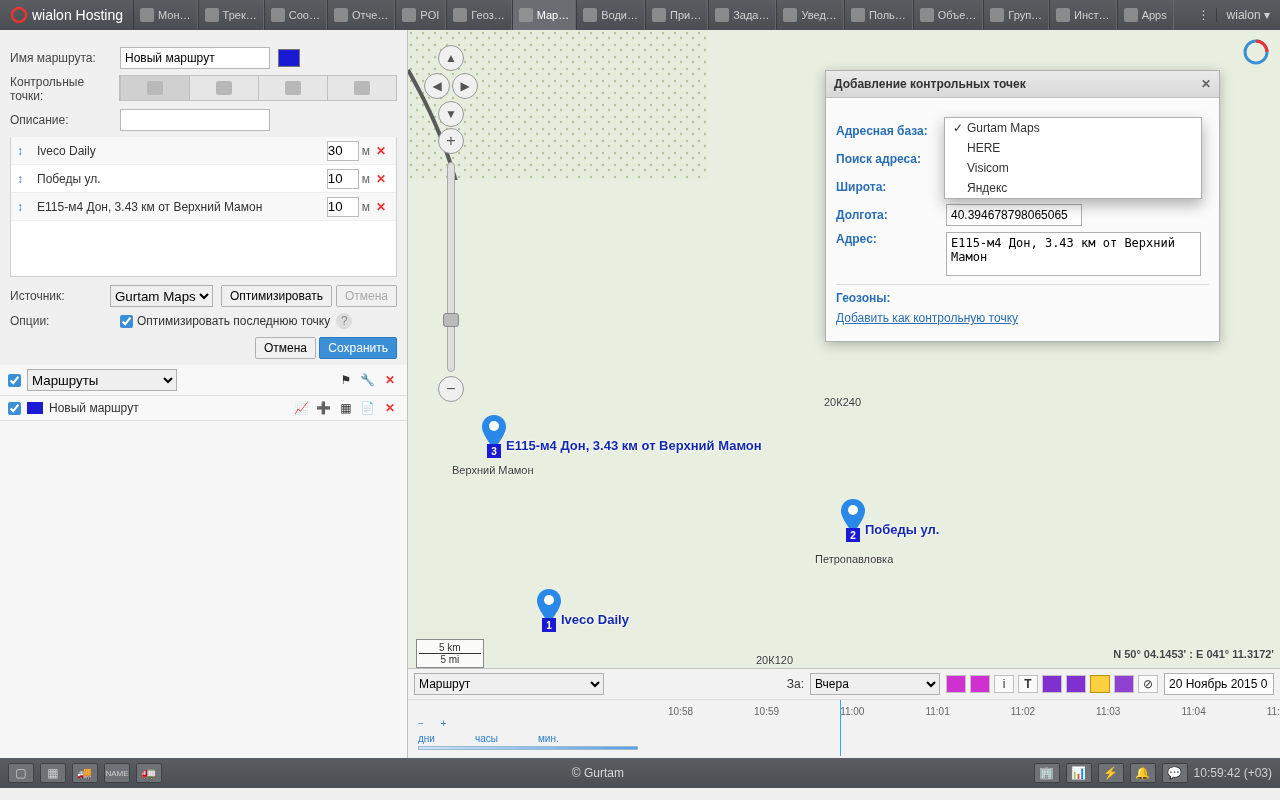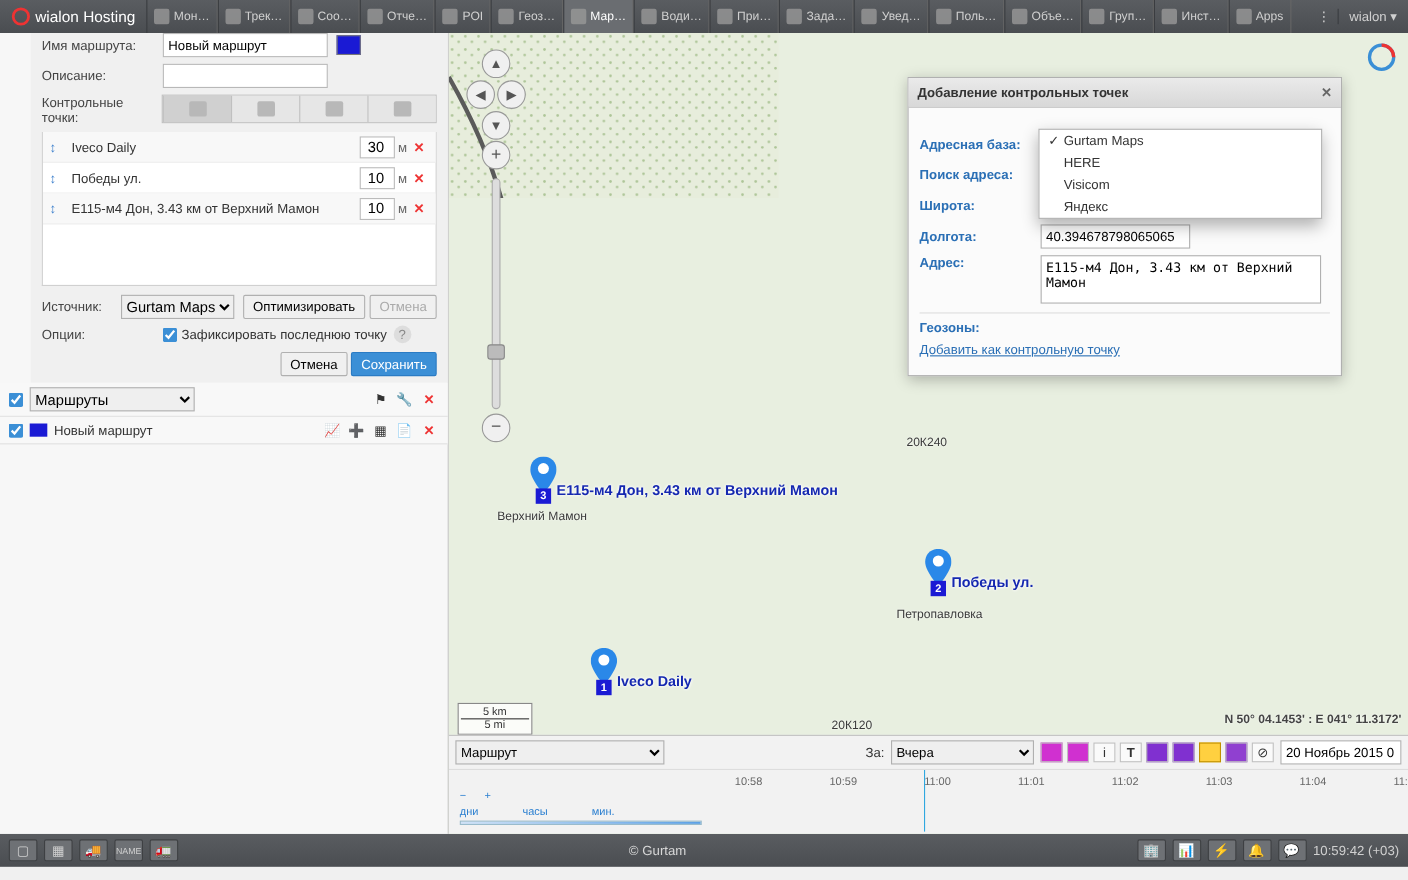--- a/index.html
+++ b/index.html
@@ -7,34 +7,34 @@
 .topbar { height: 30px; background: linear-gradient(#5a5d61,#4a4d51); display: flex; align-items: center; color: #d0d0d0; }
 .logo { display: flex; align-items: center; padding: 0 10px; color: #fff; font-size: 14px; }
 .logo svg { margin-right: 4px; }
 .tabs { display: flex; flex: 1; height: 100%; }
 .tab { display: flex; align-items: center; padding: 0 6px; border-left: 1px solid #3a3c40; border-right: 1px solid #666; height: 100%; font-size: 11px; cursor: pointer; white-space: nowrap; overflow: hidden; }
 .tab.active { background: #6a6d71; color: #fff; }
 .tab .ticon { width: 14px; height: 14px; margin-right: 4px; opacity: .8; background: #999; border-radius: 2px; }
 .user-box { padding: 0 10px; border-left: 1px solid #3a3c40; }
 .layout { display: flex; height: 728px; }
 .sidebar { width: 408px; background: #f7f7f7; border-right: 1px solid #c0c0c0; display: flex; flex-direction: column; }
-.form-area { padding: 0 10px 6px; background: #f0f0f0; margin-left: 28px; }
+.form-area { padding: 17px 10px 6px; background: #f0f0f0; }
 .fr { display: flex; align-items: center; margin-bottom: 6px; }
 .fr label { width: 110px; color: #444; }
 .fr input[type=text] { border: 1px solid #b8b8b8; height: 22px; padding: 0 4px; font-size: 12px; }
 .colorbox { width: 22px; height: 18px; background: #1a1ad4; margin-left: 8px; border: 1px solid #777; }
 .cp-tabs { display: flex; border: 1px solid #c0c0c0; margin-left: -1px; }
 .cp-tab { flex: 1; height: 24px; display: flex; align-items: center; justify-content: center; background: #e6e6e6; border-left: 1px solid #c0c0c0; cursor: pointer; }
 .cp-tab.active { background: #d0d0d0; }
 .cp-list { background: #fff; border: 1px solid #d0d0d0; border-top: none; height: 140px; overflow-y: auto; }
 .cp-row { display: flex; align-items: center; height: 28px; padding: 0 6px; border-bottom: 1px solid #eee; }
 .cp-row:nth-child(odd) { background: #f8f8f8; }
 .cp-row .drag { width: 14px; color: #3b7fcc; font-weight: bold; }
 .cp-row .nm { flex: 1; padding-left: 6px; }
-.cp-row input { width: 32px; height: 20px; border: 1px solid #bbb; text-align: center; padding-right: 2px; }
+.cp-row input { width: 32px; height: 20px; border: 1px solid #bbb; text-align: left; padding-right: 2px; }
 .cp-row .unit { margin: 0 6px 0 3px; color: #666; }
 .cp-row .del { color: #e33; font-weight: bold; cursor: pointer; width: 14px; }
 .btn { background: #f0f0f0; border: 1px solid #b0b0b0; border-radius: 2px; padding: 3px 8px; font-size: 12px; cursor: pointer; }
 .btn.primary { background: #3b8fd6; color: #fff; border-color: #2a7bc4; }
 .btn.disabled { color: #aaa; }
 .route-header, .route-item { display: flex; align-items: center; padding: 4px 8px; border-bottom: 1px solid #e0e0e0; background: #f8f8f8; }
 .route-header select { border: 1px solid #b0b0b0; height: 22px; width: 160px; }
 .route-item .clr { width: 16px; height: 12px; background: #1a1ad4; margin: 0 6px; }
 .sm-icons { display: flex; gap: 4px; margin-left: auto; }
 .sm-icons span { width: 18px; height: 16px; display: inline-flex; align-items: center; justify-content: center; cursor: pointer; }
@@ -120,42 +120,42 @@
 
 <div class="layout">
 
   <div class="sidebar">
     <div class="form-area">
       <div class="fr">
         <label>Имя маршрута:</label>
         <input type="text" style="width: 150px;" value="Новый маршрут">
         <div class="colorbox"></div>
       </div>
-      <div class="fr">
-        <label>Описание:</label>
-        <input type="text" style="width: 150px;" value="">
-      </div>
       <div class="fr" style="align-items:flex-start">
         <label style="white-space:pre-line">Контрольные
 точки:</label>
         <div class="cp-tabs" style="flex:1">
           <div class="cp-tab active">
               <span class="cp-icn"></span>
             </div>
           <div class="cp-tab">
               <span class="cp-icn"></span>
             </div>
           <div class="cp-tab">
               <span class="cp-icn"></span>
             </div>
           <div class="cp-tab">
               <span class="cp-icn"></span>
             </div>
         </div>
       </div>
+      <div class="fr">
+        <label>Описание:</label>
+        <input type="text" style="width: 150px;" value="">
+      </div>
       <div class="cp-list" id="cp-list">
           <div class="cp-row">
             <span class="drag">↕</span>
             <span class="nm">Iveco Daily</span>
             <input value="30" style="">
             <span class="unit">м</span>
             <span class="del">✕</span>
           </div>
           <div class="cp-row">
             <span class="drag">↕</span>
@@ -174,21 +174,21 @@
         </div>
       <div class="fr" style="margin-top:8px">
         <label>Источник:</label>
         <select style="height:22px;border:1px solid #b0b0b0"><option>Gurtam Maps</option></select>
         <button class="btn" style="margin-left:8px">Оптимизировать</button>
         <button class="btn disabled" style="margin-left:4px">Отмена</button>
       </div>
       <div class="fr">
         <label>Опции:</label>
         <input type="checkbox" checked="" style="margin-right: 4px; accent-color: rgb(59, 143, 214);">
-        <span>Зафиксировать последнюю точку</span>
+        <span>Оптимизировать последнюю точку</span>
         <span class="help-ic">?</span>
       </div>
       <div style="text-align:right;margin-top:8px">
         <button class="btn">Отмена</button>
         <button class="btn primary">Сохранить</button>
       </div>
     </div>
 
     <div class="route-header">
       <input type="checkbox" checked="" style="accent-color: rgb(59, 143, 214);">

